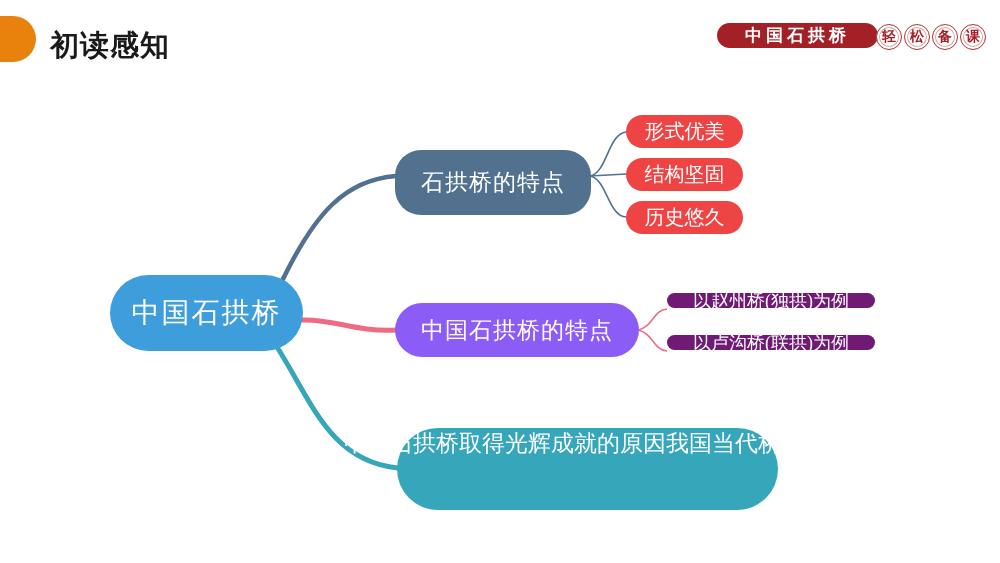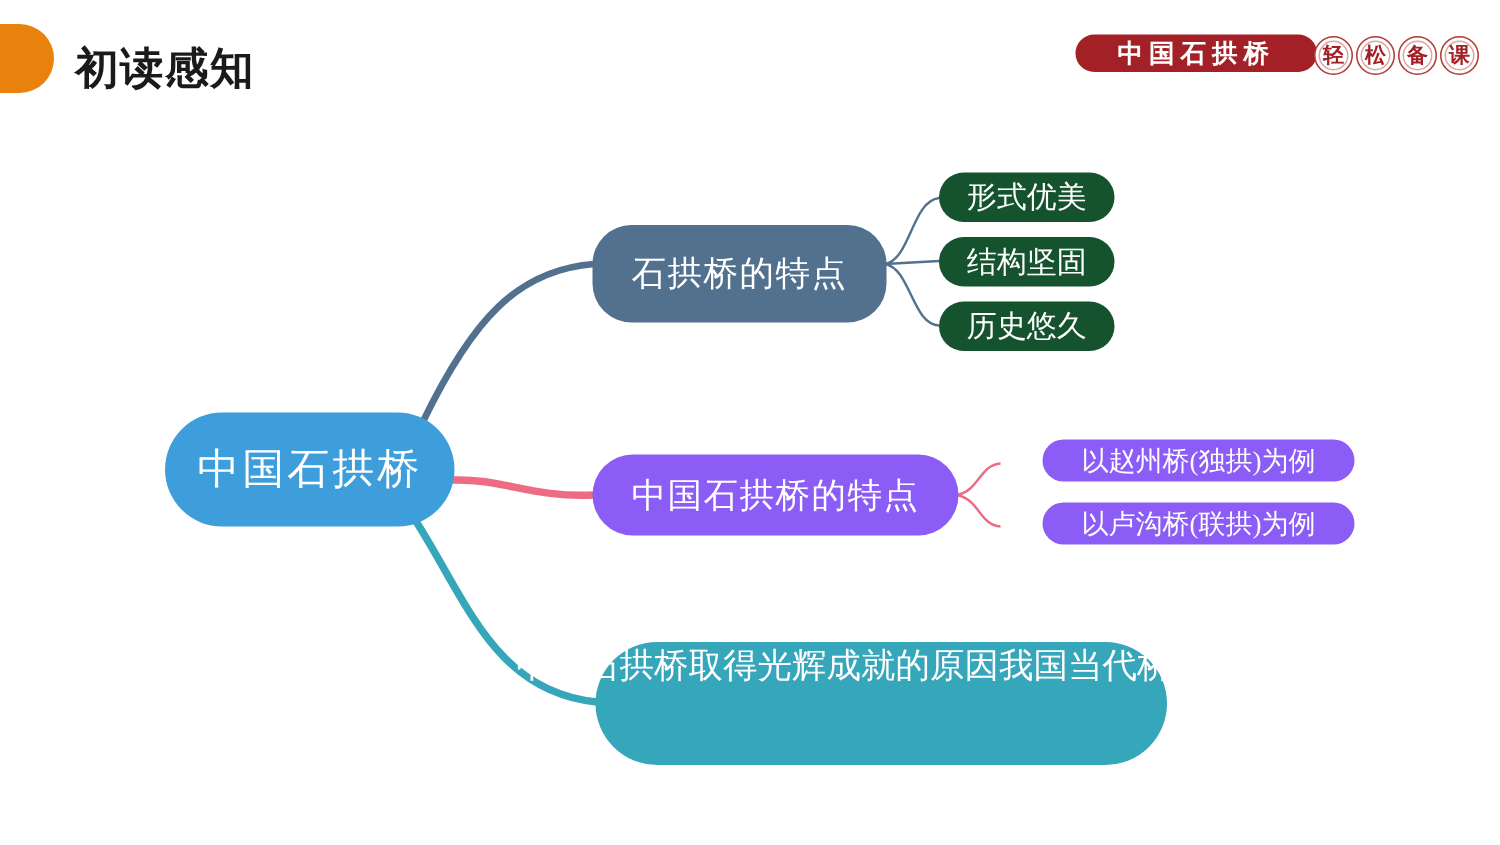--- a/index.html
+++ b/index.html
@@ -92,34 +92,34 @@
     background: #3E9EDB; border-radius: 38px;
     font-size: 28px; letter-spacing: 2px;
   }
   .node-b1 {
     left: 395px; top: 150px; width: 196px; height: 65px;
     background: #51718F; border-radius: 26px;
     font-size: 23px; letter-spacing: 1px;
   }
   .node-b1c { 
     left: 626px; width: 117px; height: 33px;
-    background: #14532d; border-radius: 17px;
+    background: #ef4444; border-radius: 17px;
     font-size: 20px;
   }
   .node-b1c.c0 { top: 115px; }
   .node-b1c.c1 { top: 158px; }
   .node-b1c.c2 { top: 201px; }
   .node-b2 {
     left: 395px; top: 303px; width: 244px; height: 54px;
     background: #8b5cf6; border-radius: 27px;
     font-size: 23px; letter-spacing: 1px;
   }
   .node-b2c {
-    left: 695px; width: 208px; height: 28px;
-    background: #8b5cf6; border-radius: 17px;
+    left: 667px; width: 208px; height: 15px;
+    background: #701a75; border-radius: 17px;
     font-size: 18px;
   }
   .node-b2c.c0 { top: 293px; }
   .node-b2c.c1 { top: 335px; }
   .node-b3 {
     left: 397px; top: 428px; width: 381px; height: 82px;
     background: #36A6BA; border-radius: 41px;
     font-size: 23px;
     flex-direction: row;
     align-items: flex-start;

